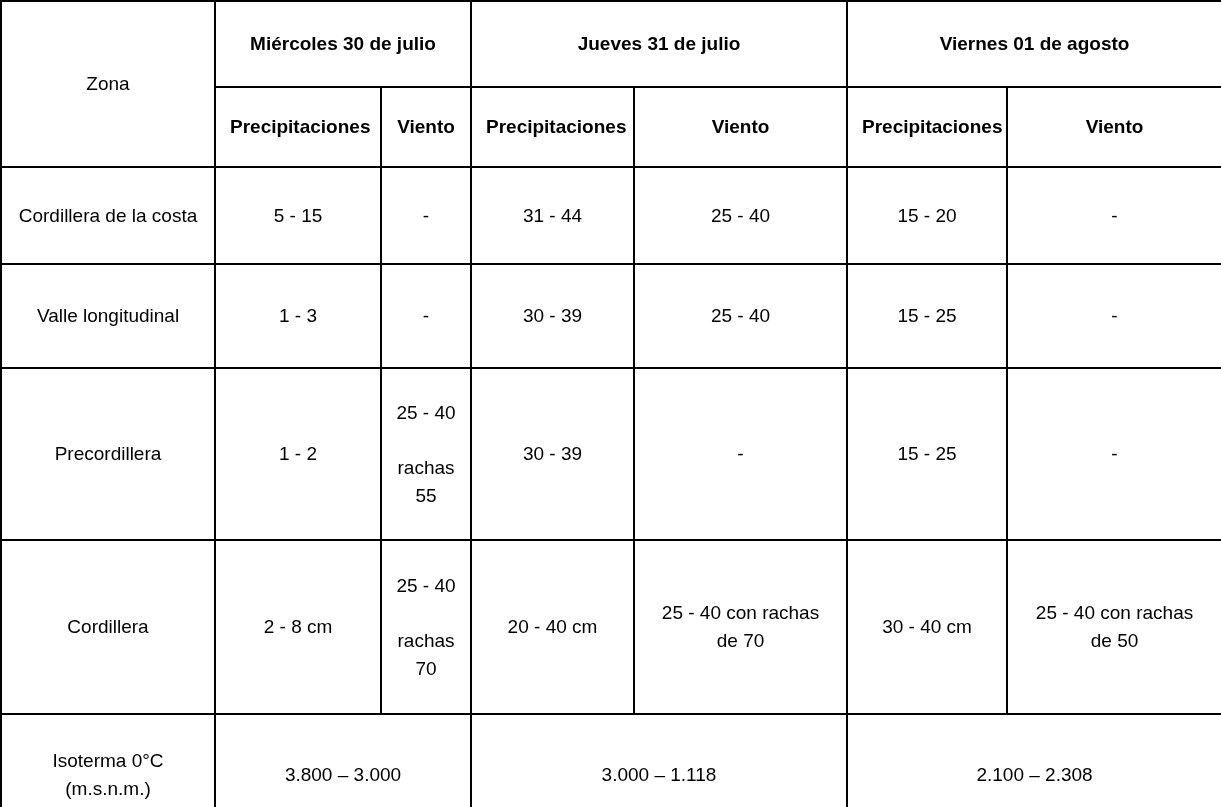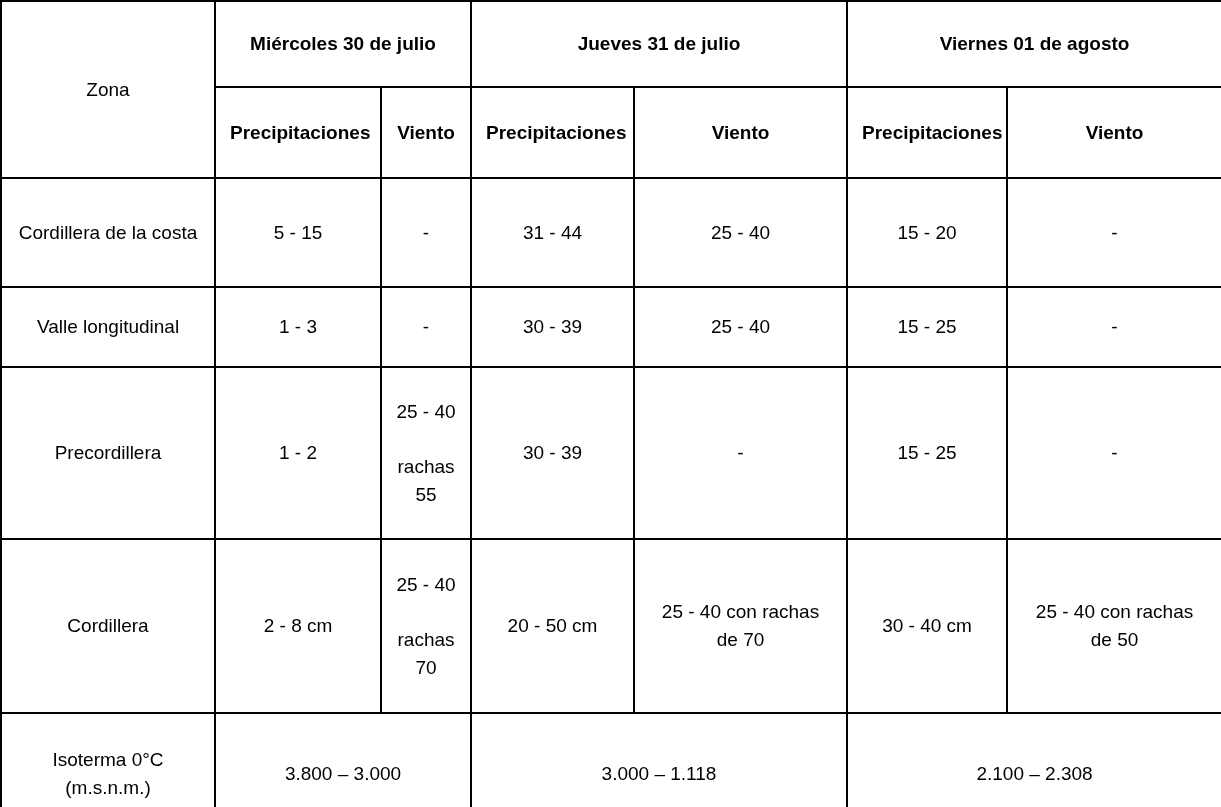--- a/index.html
+++ b/index.html
@@ -51,40 +51,40 @@
     </colgroup>
 
     <tbody>
         <tr style="height:86px">
       <td rowspan="2" class="bold">Zona</td>
       <td colspan="2" class="day">Miércoles 30 de julio</td>
       <td colspan="2" class="day">Jueves 31 de julio</td>
       <td colspan="2" class="day">Viernes 01 de agosto</td>
     </tr>
 
-    <tr style="height:91px">
+    <tr style="height:80px">
       <td class="sub">Precipitaciones</td>
       <td class="sub">Viento</td>
       <td class="sub">Precipitaciones</td>
       <td class="sub">Viento</td>
       <td class="sub">Precipitaciones</td>
       <td class="sub">Viento</td>
     </tr>
 
-    <tr style="height:109px">
+    <tr style="height:97px">
       <td>Cordillera de la costa</td>
       <td>5 - 15</td>
       <td>-</td>
       <td>31 - 44</td>
       <td>25 - 40</td>
       <td>15 - 20</td>
       <td>-</td>
     </tr>
 
-    <tr style="height:80px">
+    <tr style="height:104px">
       <td>Valle longitudinal</td>
       <td>1 - 3</td>
       <td>-</td>
       <td>30 - 39</td>
       <td>25 - 40</td>
       <td>15 - 25</td>
       <td>-</td>
     </tr>
 
     <tr style="height:172px">
@@ -100,21 +100,21 @@
       <td>-</td>
     </tr>
 
     <tr style="height:174px">
       <td>Cordillera</td>
       <td>2 - 8 cm</td>
       <td>25 - 40
 
 rachas
 70</td>
-      <td>20 - 50 cm</td>
+      <td>20 - 40 cm</td>
       <td>25 - 40 con rachas
 de 70</td>
       <td>30 - 40 cm</td>
       <td>25 - 40 con rachas
 de 50</td>
     </tr>
 
     <tr style="height:121px">
       <td>Isoterma 0°C
 (m.s.n.m.)</td>

